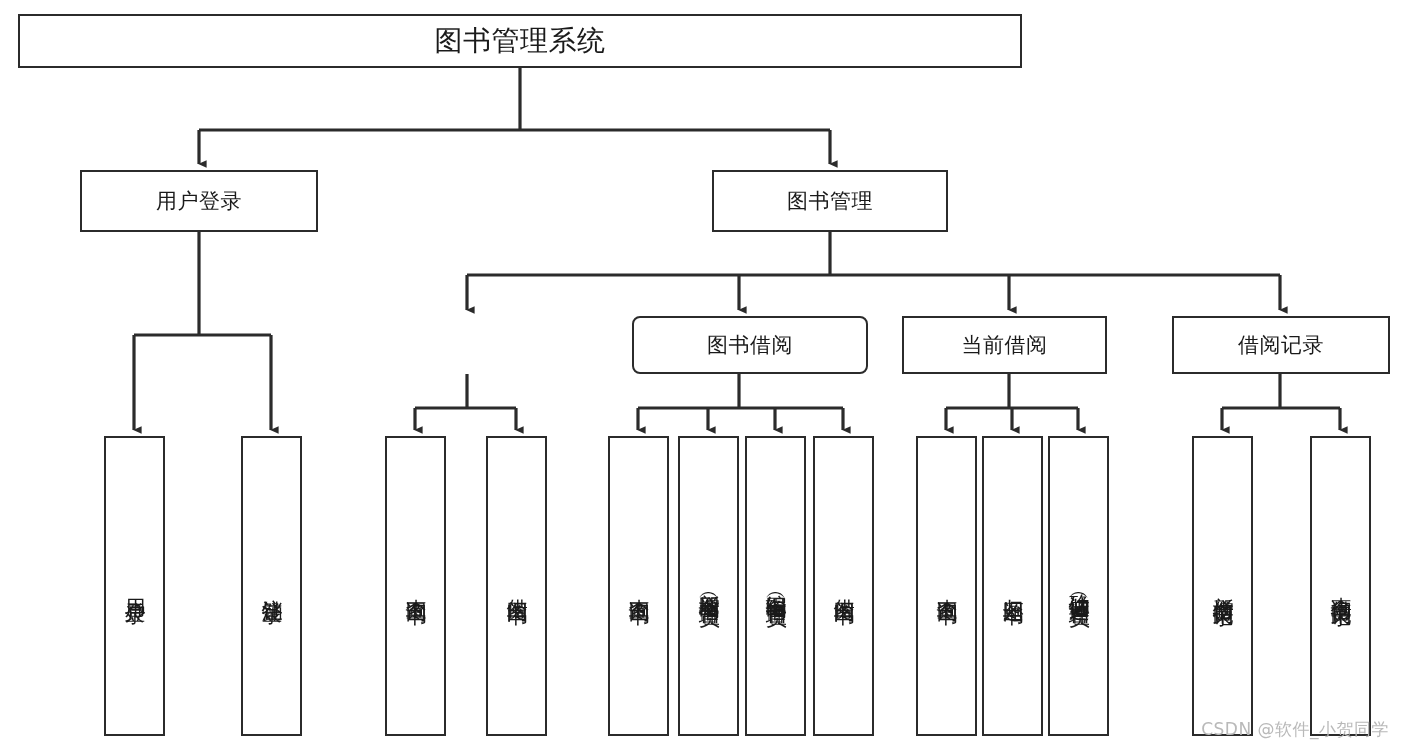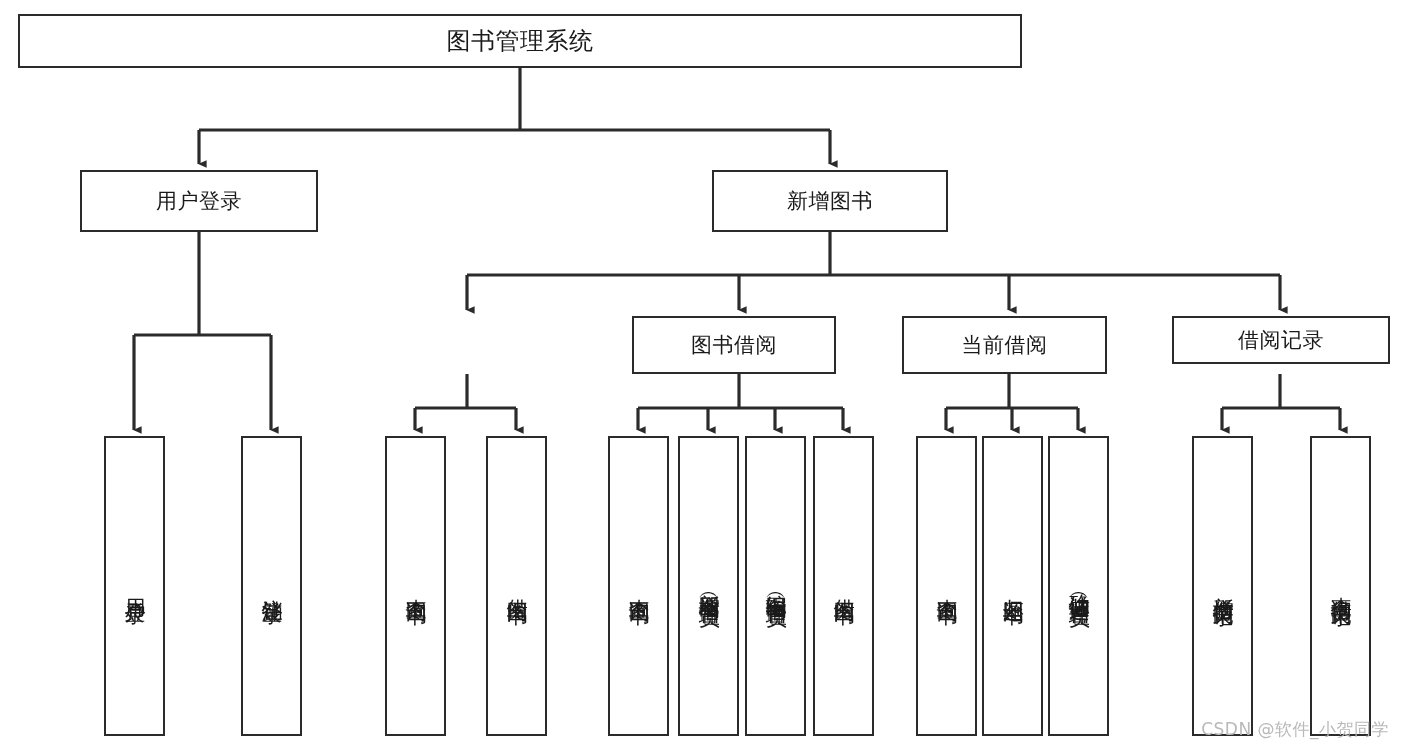--- a/index.html
+++ b/index.html
@@ -40,21 +40,21 @@
     display: block;
     line-height: 1.18;
     letter-spacing: 0.5px;
     color: #1a1a1a;
     white-space: pre-wrap;
   }
   .node.horizontal .node-label {
     font-size: 21px;
   }
   .node.root .node-label {
-    font-size: 24px;
+    font-size: 28px;
   }
   .node.vertical {
     align-items: center;
     justify-content: center;
   }
   .node.vertical .node-label {
     writing-mode: vertical-rl;
     text-orientation: upright;
     font-size: 21px;
     line-height: 1.22;
@@ -131,30 +131,30 @@
   </svg>
 
   <div class="node root horizontal" style="left:18px; top:14px; width:1004px; height:54px;">
     <span class="node-label">图书管理系统</span>
   </div>
 
   <div class="node horizontal" style="left:80px; top:170px; width:238px; height:62px;">
     <span class="node-label">用户登录</span>
   </div>
   <div class="node horizontal" style="left:712px; top:170px; width:236px; height:62px;">
-    <span class="node-label">新增图书</span>
-  </div>
-
-  <div class="node horizontal" style="left:632px; top:316px; width:204px; height:58px;">
+    <span class="node-label">图书管理</span>
+  </div>
+
+  <div class="node horizontal" style="left:632px; top:316px; width:236px; height:58px;border-radius:8px;">
     <span class="node-label">图书借阅</span>
   </div>
   <div class="node horizontal" style="left:902px; top:316px; width:205px; height:58px;">
     <span class="node-label">当前借阅</span>
   </div>
-  <div class="node horizontal" style="left:1172px; top:316px; width:218px; height:48px;">
+  <div class="node horizontal" style="left:1172px; top:316px; width:218px; height:58px;">
     <span class="node-label">借阅记录</span>
   </div>
 
   <div class="node vertical" style="left:104px; top:436px; width:61px; height:300px;">
     <span class="node-label">用户登录</span>
   </div>
   <div class="node vertical" style="left:241px; top:436px; width:61px; height:300px;">
     <span class="node-label">注销登录</span>
   </div>
 

